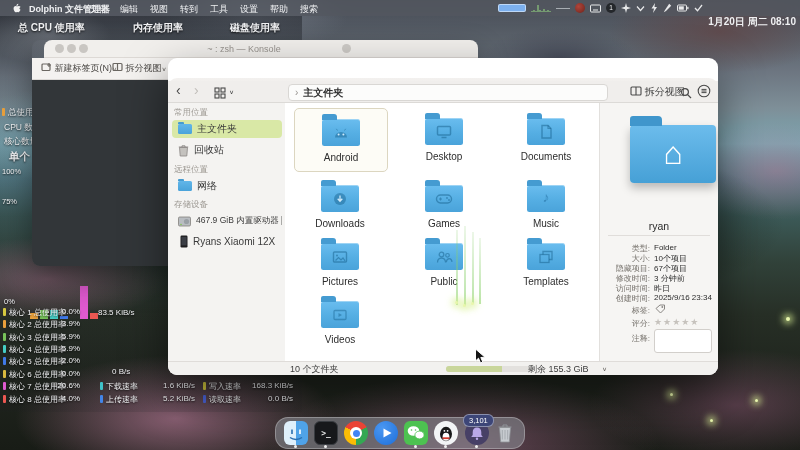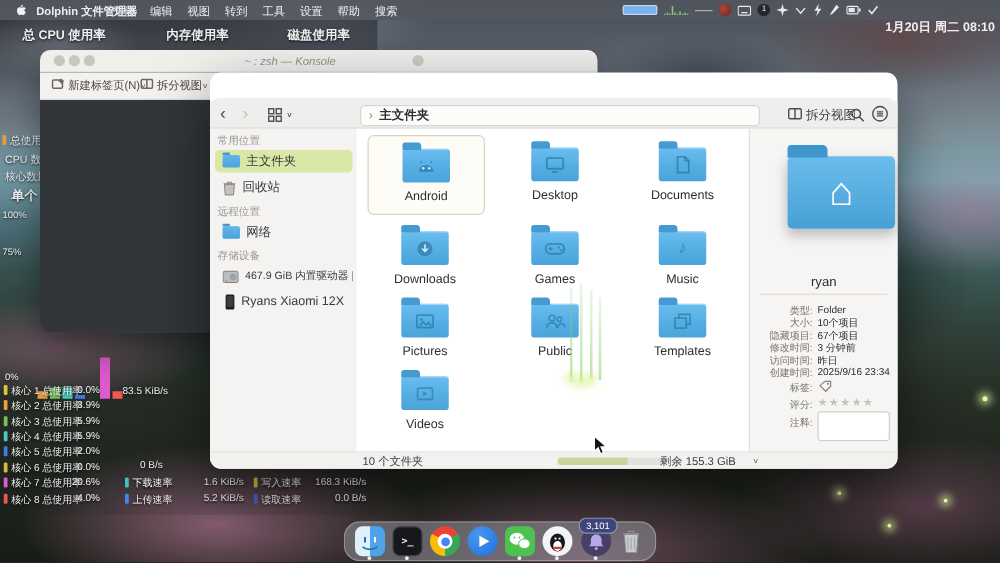--- a/index.html
+++ b/index.html
@@ -31,21 +31,21 @@
   .sysmon .t{position:absolute;text-shadow:0 1px 2px rgba(0,0,0,.8);white-space:nowrap;}
   .smhead{font-size:10px;font-weight:bold;}
   .chip{display:inline-block;width:3px;height:8px;margin-right:3px;vertical-align:-1px;border-radius:1px;}
   .smrow{position:absolute;left:3px;width:77px;height:11px;font-size:8px;text-shadow:0 1px 2px rgba(0,0,0,.8);white-space:nowrap;}
   .smrow .v{position:absolute;right:0;top:0;}
   .smbars{position:absolute;left:20px;top:260px;width:96px;height:43px;display:flex;align-items:flex-end;gap:2px;}
   .smbars i{display:block;width:8px;}
   
   .win{position:absolute;border-radius:9px;}
   .konsole{left:32px;top:40px;width:446px;height:226px;box-shadow:0 14px 30px rgba(0,0,0,.4);border-radius:8px;}
-  .ktitle{position:absolute;left:0;top:0;right:0;height:17px;background:#f1efec;border-radius:8px 8px 0 0;border-bottom:1px solid #ddd9d5;font-style:italic;}
+  .ktitle{position:absolute;left:12px;top:0;right:0;height:17px;background:#f1efec;border-radius:8px 8px 0 0;border-bottom:1px solid #ddd9d5;}
   .ktool{position:absolute;left:0;top:18px;right:0;height:21px;background:#f4f2f0;border-bottom:1px solid #dcd9d6;}
   .kbody{position:absolute;left:0;top:40px;right:0;bottom:0;background:#323639;border-radius:0 0 8px 8px;}
   .light{position:absolute;width:9px;height:9px;border-radius:50%;top:4px;}
   .ktxt{font-size:9px;color:#4b4845;white-space:nowrap;}
   .dolphin{left:168px;top:58px;width:550px;height:317px;box-shadow:0 18px 44px rgba(0,0,0,.5);background:#fff;border-radius:9px;}
   .dtitle{position:absolute;left:0;top:0;right:0;height:22px;border-radius:9px 9px 0 0;
     background:linear-gradient(180deg,#f3f1ef,#eae7e4);border-bottom:1px solid #d9d6d2;margin-top:20px;}
   .dtool{position:absolute;left:0;top:23px;right:0;height:21px;background:#f0eeec;border-bottom:1px solid #dcdad7;}
   .crumb{position:absolute;left:120px;top:3px;width:312px;height:15px;background:#fcfcfb;border:1px solid #d9d7d4;border-radius:4px;
     font-size:10px;color:#2f2f2f;line-height:15px;padding-left:6px;white-space:nowrap;overflow:hidden;}

